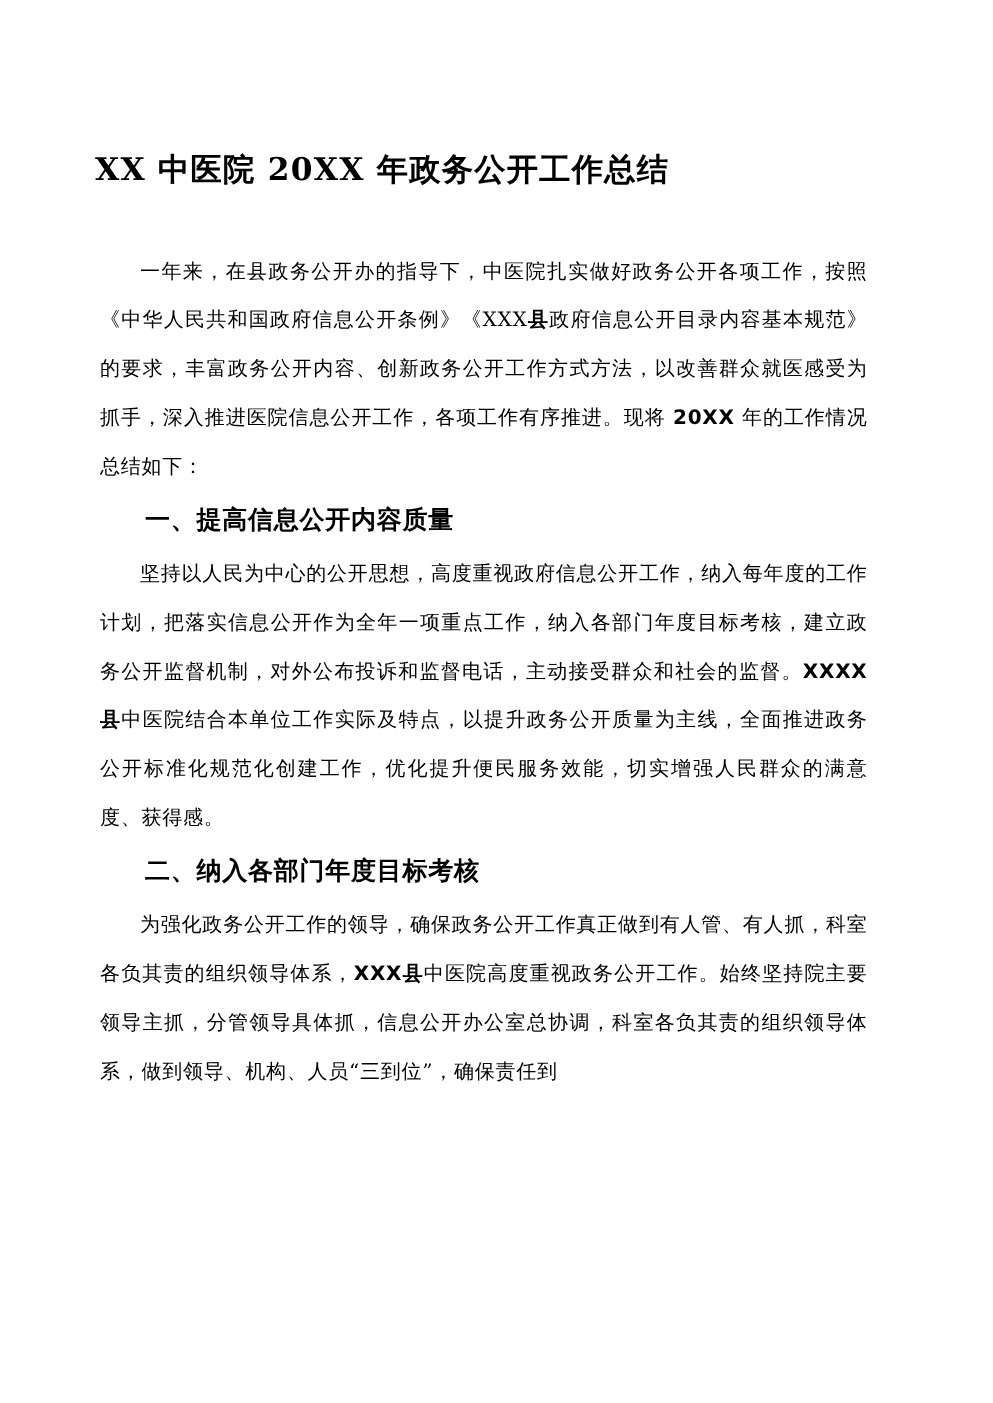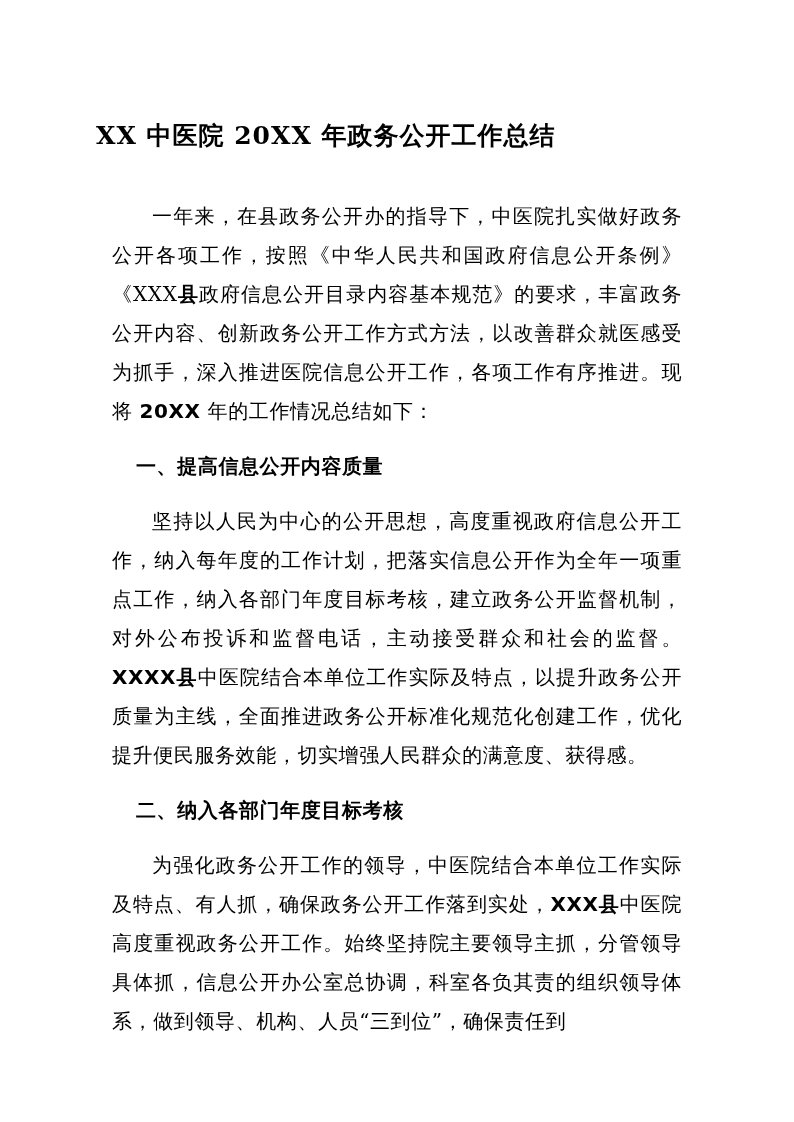--- a/index.html
+++ b/index.html
@@ -12,40 +12,40 @@
     height: 1122px;
     font-family: "DejaVu Sans", "Liberation Sans", sans-serif;
     color: #000000;
     -webkit-font-smoothing: antialiased;
   }
   .page {
     position: relative;
     width: 794px;
     height: 1122px;
     box-sizing: border-box;
-    padding: 118px 96px 40px 96px;
+    padding: 118px 96px 40px 76px;
     overflow: hidden;
   }
   .doc-title {
     font-family: "DejaVu Serif", "Liberation Serif", serif;
     font-size: 25px;
     font-weight: 700;
     letter-spacing: 1px;
     text-align: left;
     margin: 0 0 44px 0;
     line-height: 1.4;
   }
   .para {
     font-family: "DejaVu Serif", "Liberation Serif", serif;
-    font-size: 20px;
+    font-size: 16px;
     line-height: 39px;
     letter-spacing: 0.6px;
     text-align: justify;
     text-justify: inter-ideograph;
-    margin: 16px;
+    margin: 4px;
     text-indent: 2em;
   }
   .heading {
     font-family: "DejaVu Sans", "Liberation Sans", sans-serif;
     font-size: 20px;
     font-weight: 700;
     line-height: 39px;
     letter-spacing: 0.6px;
     margin: 0;
     text-indent: 2em;
@@ -58,15 +58,15 @@
 </head>
 <body>
 
 <div class="page">
   <h1 class="doc-title">XX 中医院 20XX 年政务公开工作总结</h1>
   <div id="body-root">
       <p class="para"><span>一年来，在县政务公开办的指导下，中医院扎实做好政务公开各项工作，按照《中华人民共和国政府信息公开条例》《XXX</span><span class="b">县</span><span>政府信息公开目录内容基本规范》的要求，丰富政务公开内容、创新政务公开工作方式方法，以改善群众就医感受为抓手，深入推进医院信息公开工作，各项工作有序推进。现将 </span><span class="b">20XX</span><span> 年的工作情况总结如下：</span></p>
       <h2 class="heading">一、提高信息公开内容质量</h2>
       <p class="para"><span>坚持以人民为中心的公开思想，高度重视政府信息公开工作，纳入每年度的工作计划，把落实信息公开作为全年一项重点工作，纳入各部门年度目标考核，建立政务公开监督机制，对外公布投诉和监督电话，主动接受群众和社会的监督。</span><span class="b">XXXX县</span><span>中医院结合本单位工作实际及特点，以提升政务公开质量为主线，全面推进政务公开标准化规范化创建工作，优化提升便民服务效能，切实增强人民群众的满意度、获得感。</span></p>
       <h2 class="heading">二、纳入各部门年度目标考核</h2>
-      <p class="para"><span>为强化政务公开工作的领导，中医院结合本单位工作实际及特点、有人抓，确保政务公开工作落到实处，</span><span class="b">XXX县</span><span>中医院高度重视政务公开工作。始终坚持院主要领导主抓，分管领导具体抓，信息公开办公室总协调，科室各负其责的组织领导体系，做到领导、机构、人员“三到位”，确保责任到</span></p>
+      <p class="para"><span>为强化政务公开工作的领导，确保政务公开工作真正做到有人管、有人抓，科室各负其责的组织领导体系，</span><span class="b">XXX县</span><span>中医院高度重视政务公开工作。始终坚持院主要领导主抓，分管领导具体抓，信息公开办公室总协调，科室各负其责的组织领导体系，做到领导、机构、人员“三到位”，确保责任到</span></p>
     </div>
 </div>
 
 </body></html>

